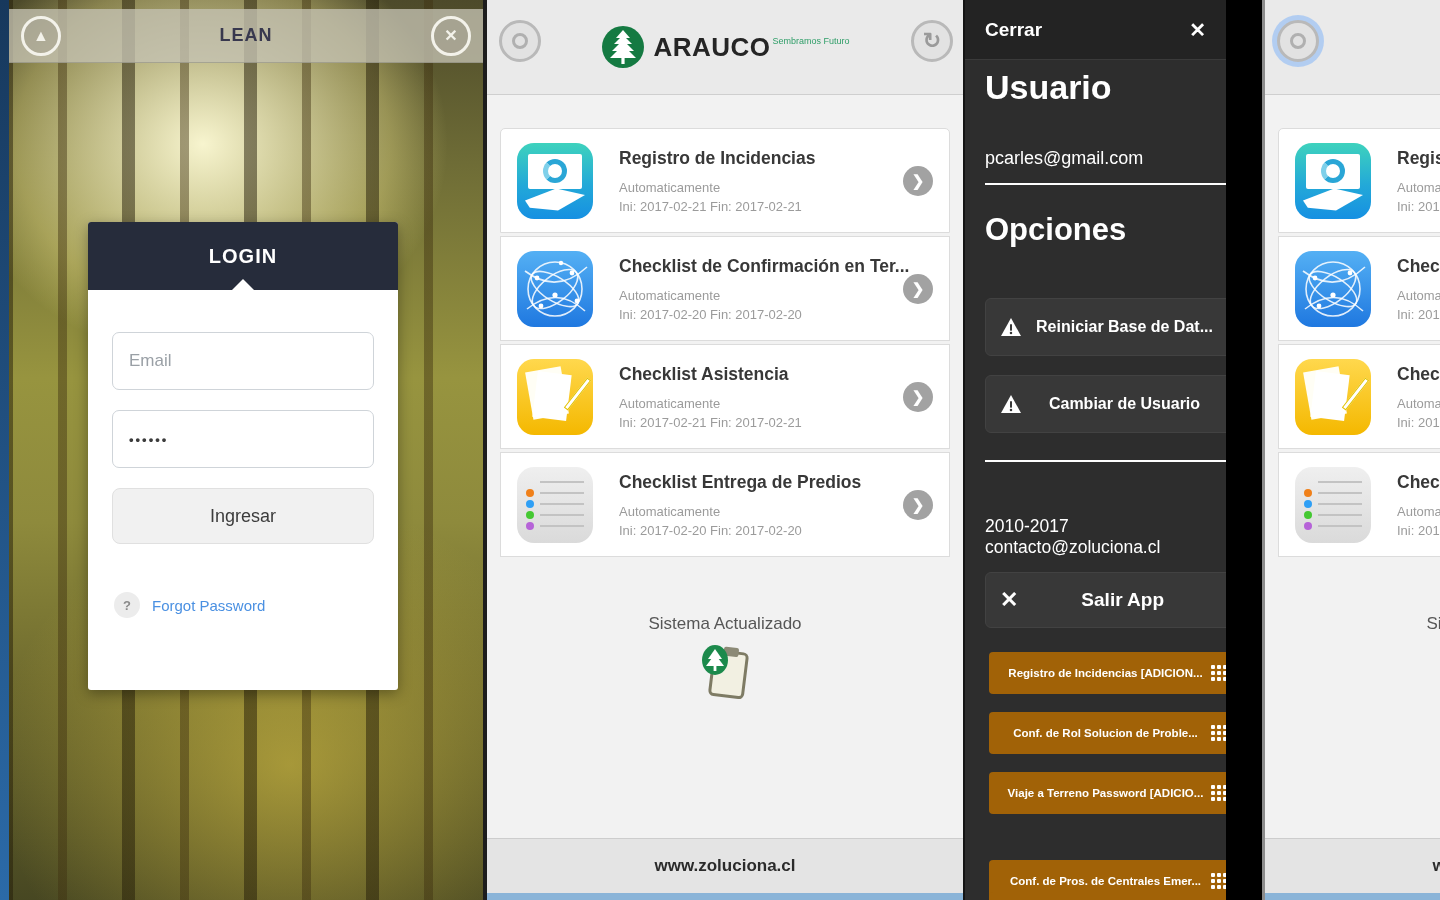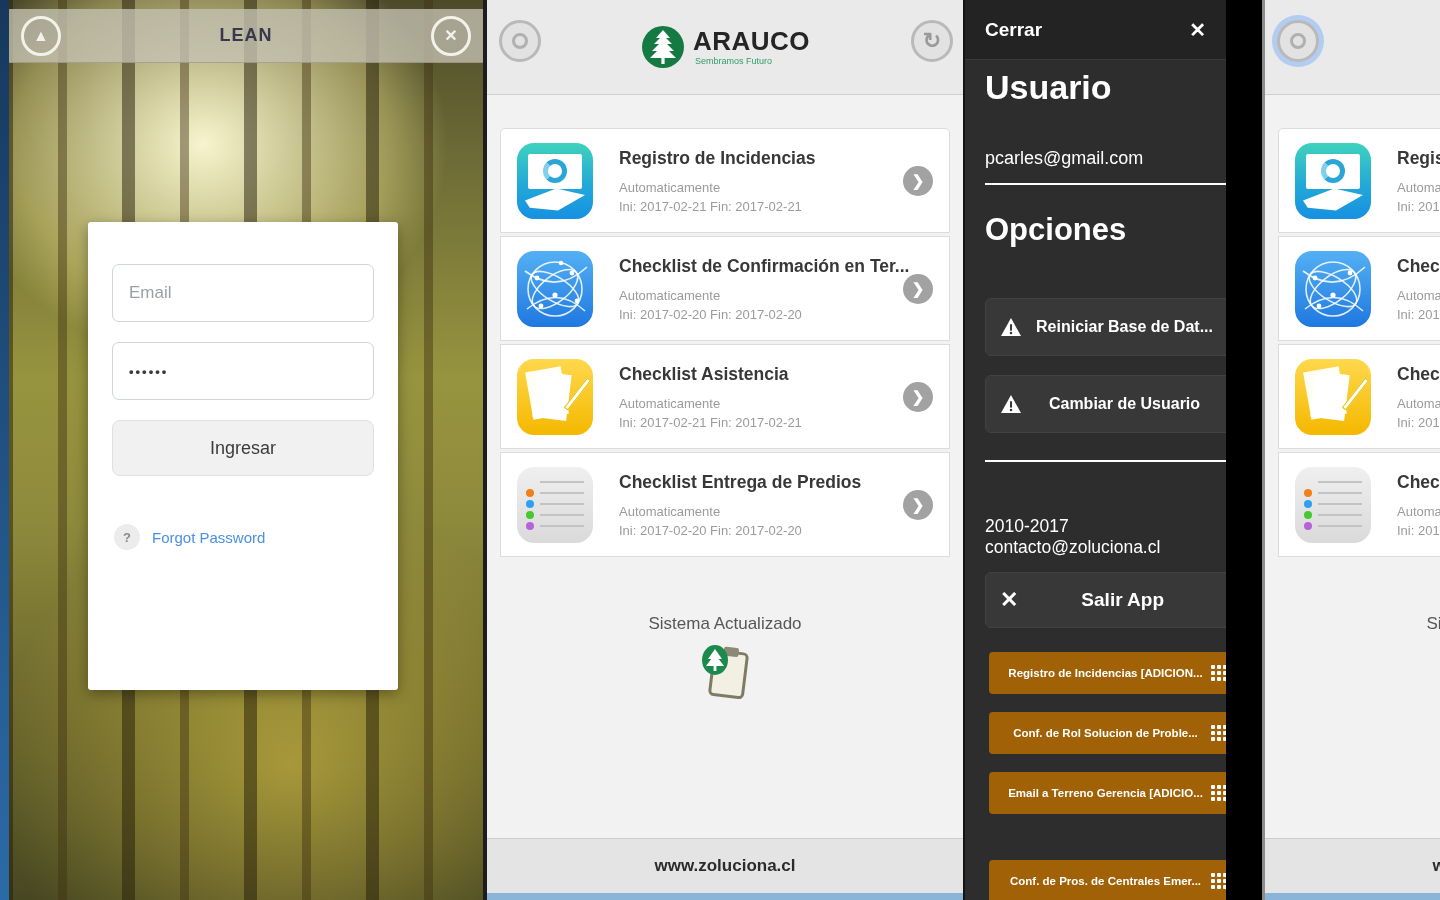--- a/index.html
+++ b/index.html
@@ -58,21 +58,21 @@
   .panel-right { position:absolute; left:1265px; top:0; width:175px; height:900px; overflow:hidden; }
   .phone { position:relative; width:476px; height:900px; background:#f2f2f2; }
   .app-header { position:relative; height:95px; background:#eaeaea; border-bottom:1px solid #cfcfcf;
     display:flex; align-items:center; justify-content:center; }
   .hdr-btn { position:absolute; top:20px; width:42px; height:42px; border-radius:50%;
     border:3px solid #b9b9b9; background:#e2e2e2; display:flex; align-items:center; justify-content:center; }
   .hdr-btn.left { left:12px; } .hdr-btn.right { right:10px; color:#9a9a9a; font-size:22px; font-weight:bold; }
   .hdr-btn.glow { box-shadow:0 0 0 5px rgba(110,170,250,.45); }
   .target-core { width:16px; height:16px; border:3px solid #b0b0b0; border-radius:50%; }
   .brand { display:flex; align-items:center; gap:7px; }
-  .brand-text { display:flex; flex-direction:column; line-height:1; }
+  .brand-text { display:flex; flex-direction:row; line-height:1; }
   .brand-name { font-size:26px; font-weight:bold; color:#252525; letter-spacing:.5px; }
   .brand-tag { font-size:9px; color:#2f9e68; margin-top:3px; padding-left:2px; }
 
   .list-wrap { padding:33px 13px 0 13px; }
   .card { position:relative; background:#fff; border:1px solid #dcdcdc; height:105px;
     margin-bottom:3px; display:flex; align-items:center; padding:0 16px; }
   .card:first-child { border-radius:5px 5px 0 0; }
   .app-icon { width:76px; height:76px; border-radius:17px; flex:0 0 76px; position:relative; overflow:hidden; }
   .card-text { margin-left:26px; flex:1; min-width:0; }
   .card-title { font-size:17.5px; font-weight:bold; color:#383838; white-space:nowrap; }
@@ -146,20 +146,24 @@
       <div class="ring-btn">
         <span>▲</span>
       </div>
       <div class="lean-title">LEAN</div>
       <div class="ring-btn">
         <span>✕</span>
       </div>
     </div>
 
     <div class="login-card">
+      <div class="login-head">
+        <span class="login-head-label">LOGIN</span>
+        <span class="login-notch"></span>
+      </div>
       <div class="login-body">
         <input class="login-input" type="text" placeholder="Email" style="">
         <input class="login-input pw" type="text" value="••••••" style="">
         <button class="ingresar-btn">Ingresar</button>
         <div class="forgot-row">
           <span class="q-circle">?</span>
           <a class="forgot-link" href="#">Forgot Password</a>
         </div>
       </div>
     </div>
@@ -377,21 +381,21 @@
           <i></i>
           <i></i>
           <i></i>
           <i></i>
           <i></i>
           <i></i>
           <i></i>
         </span>
     </div>
     <div class="shortcut sc2">
-      <span class="lbl">Email a Terreno Gerencia [ADICIO...</span>
+      <span class="lbl">Viaje a Terreno Password [ADICIO...</span>
       <span class="grid-icon">
           <i></i>
           <i></i>
           <i></i>
           <i></i>
           <i></i>
           <i></i>
           <i></i>
           <i></i>
           <i></i>

